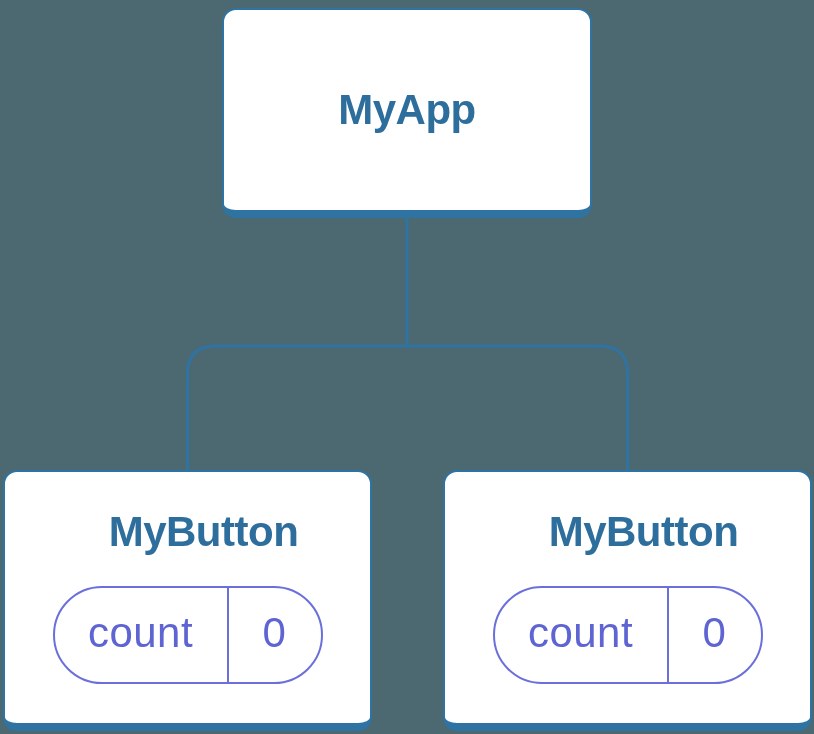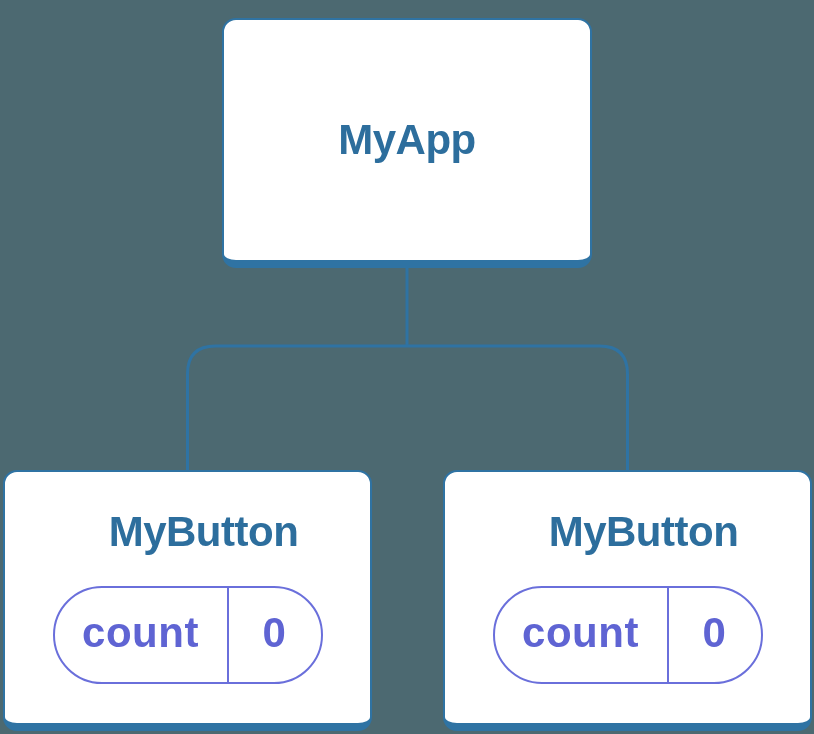--- a/index.html
+++ b/index.html
@@ -31,22 +31,22 @@
     position: absolute;
     background: var(--node-fill);
     border: 2px solid var(--line);
     border-bottom-width: 8px;
     border-radius: 14px;
     display: flex;
     flex-direction: column;
     align-items: center;
   }
   .node-root {
-    left: 222px; top: 18px;
-    width: 370px; height: 250px;
+    left: 222px; top: 8px;
+    width: 370px; height: 210px;
     justify-content: center;
   }
   .node-child-left  { left: 3px;   top: 470px; width: 369px; height: 261px; }
   .node-child-right { left: 443px; top: 470px; width: 369px; height: 261px; }
   .node-label {
     color: var(--node-text);
     font-size: 42px;
     font-weight: 700;
     letter-spacing: -0.5px;
     line-height: 1.15;
@@ -75,21 +75,21 @@
   }
   .state-value-cell {
     width: 92px;
     display: flex;
     align-items: center;
     justify-content: center;
   }
   .state-text {
     color: var(--accent-text);
     font-size: 42px;
-    font-weight: 700;
+    font-weight: 400;
     letter-spacing: 0.5px;
     line-height: 1;
     padding-bottom: 4px;
   }
 </style>
 </head>
 <body>
 
 <div class="canvas">
 

